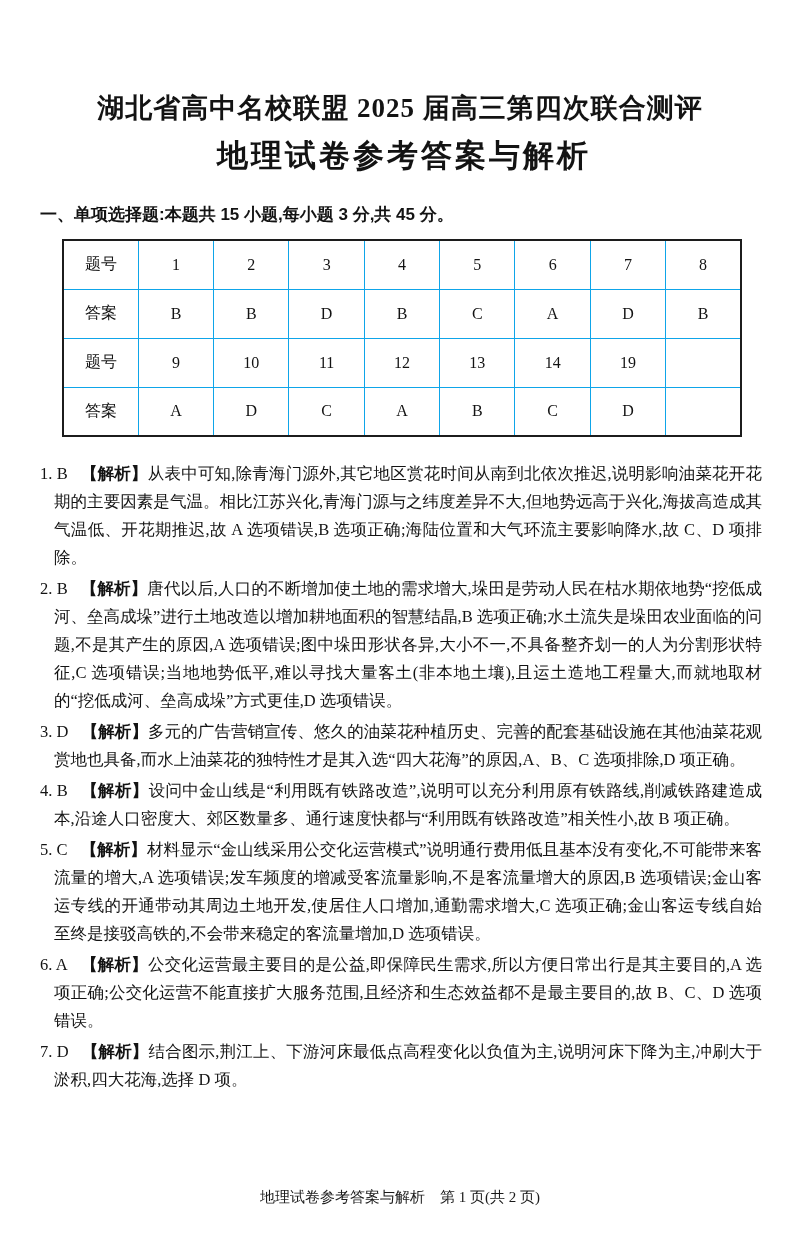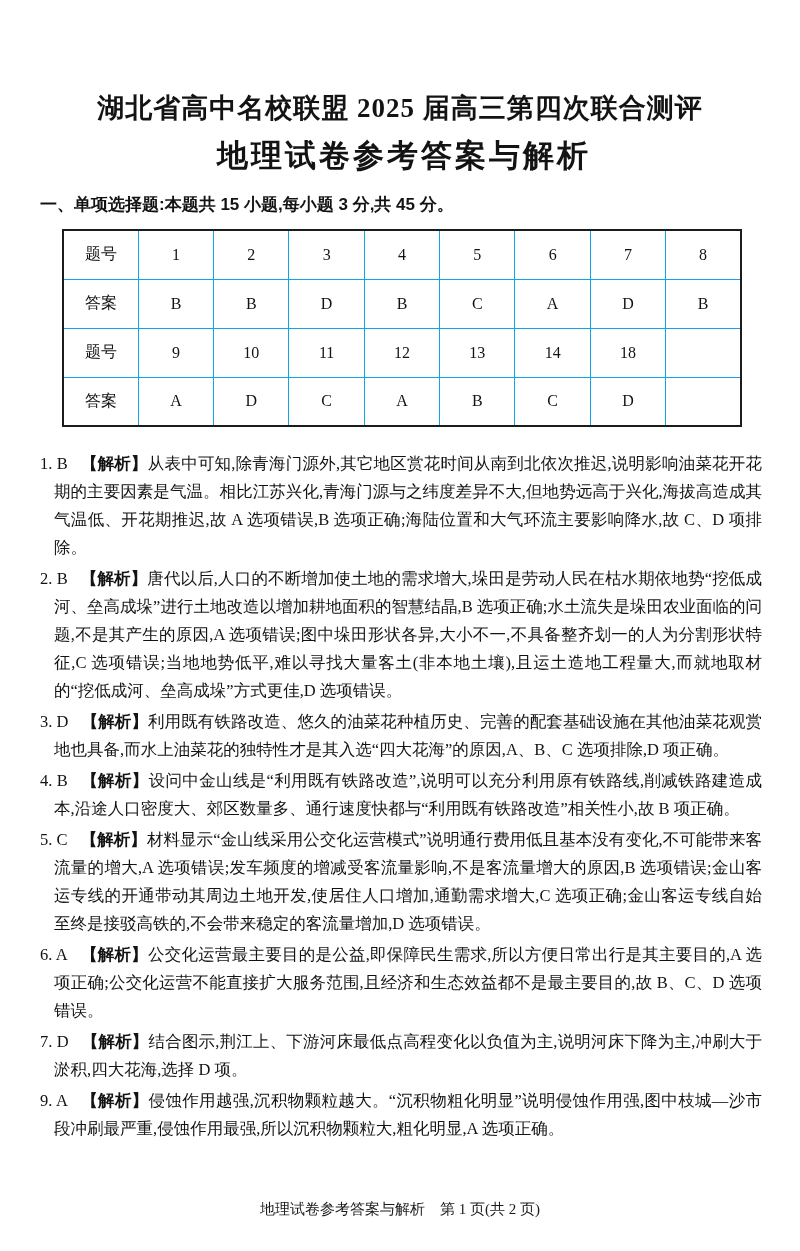--- a/index.html
+++ b/index.html
@@ -22,21 +22,21 @@
   }
   .title-sub {
     font-size: 31px;
     font-weight: 700;
     letter-spacing: 3px;
     margin-top: 9px;
     font-family: "Liberation Sans", "DejaVu Sans", sans-serif;
     padding-left: 8px;
   }
   .section-header {
-    margin: 16px 38px 0 40px;
+    margin: 26px 38px 0 40px;
     font-size: 17px;
     font-weight: 700;
     font-family: "Liberation Sans", "DejaVu Sans", sans-serif;
   }
   .answer-table {
     border-collapse: collapse;
     table-layout: fixed;
     width: 680px;
     margin: 13px 0 0 62px;
     border: 2px solid #1c1c1c;
@@ -57,21 +57,21 @@
   .exp-item { padding-left: 14px; text-indent: -14px; margin-bottom: 2px; }
   .exp-num { margin-right: 13px; }
   .exp-label {
     font-weight: 700;
     font-family: "Liberation Sans", "DejaVu Sans", sans-serif;
   }
   .page-footer {
     position: absolute;
     left: 0;
     right: 0;
-    bottom: 32px;
+    bottom: 44px;
     text-align: center;
     font-size: 15px;
     color: #1a1a1a;
   }
 </style>
 </head>
 <body>
 
 <div class="page">
 
@@ -107,21 +107,21 @@
         <td>B</td>
       </tr>
       <tr>
         <td>题号</td>
         <td>9</td>
         <td>10</td>
         <td>11</td>
         <td>12</td>
         <td>13</td>
         <td>14</td>
-        <td>18</td>
+        <td>19</td>
         <td></td>
       </tr>
       <tr>
         <td>答案</td>
         <td>A</td>
         <td>D</td>
         <td>C</td>
         <td>A</td>
         <td>B</td>
         <td>C</td>
@@ -132,34 +132,31 @@
   </table>
 
   <div class="explanations">
     <div class="exp-item">
       <span class="exp-num">1. B</span><span class="exp-label">【解析】</span><span class="exp-text">从表中可知,除青海门源外,其它地区赏花时间从南到北依次推迟,说明影响油菜花开花期的主要因素是气温。相比江苏兴化,青海门源与之纬度差异不大,但地势远高于兴化,海拔高造成其气温低、开花期推迟,故 A 选项错误,B 选项正确;海陆位置和大气环流主要影响降水,故 C、D 项排除。</span>
     </div>
     <div class="exp-item">
       <span class="exp-num">2. B</span><span class="exp-label">【解析】</span><span class="exp-text">唐代以后,人口的不断增加使土地的需求增大,垛田是劳动人民在枯水期依地势“挖低成河、垒高成垛”进行土地改造以增加耕地面积的智慧结晶,B 选项正确;水土流失是垛田农业面临的问题,不是其产生的原因,A 选项错误;图中垛田形状各异,大小不一,不具备整齐划一的人为分割形状特征,C 选项错误;当地地势低平,难以寻找大量客土(非本地土壤),且运土造地工程量大,而就地取材的“挖低成河、垒高成垛”方式更佳,D 选项错误。</span>
     </div>
     <div class="exp-item">
-      <span class="exp-num">3. D</span><span class="exp-label">【解析】</span><span class="exp-text">利用既有铁路改造、悠久的油菜花种植历史、完善的配套基础设施在其他油菜花观赏地也具备,而水上油菜花的独特性才是其入选“四大花海”的原因,A、B、C 选项排除,D 项正确。</span>
+      <span class="exp-num">3. D</span><span class="exp-label">【解析】</span><span class="exp-text">多元的广告营销宣传、悠久的油菜花种植历史、完善的配套基础设施在其他油菜花观赏地也具备,而水上油菜花的独特性才是其入选“四大花海”的原因,A、B、C 选项排除,D 项正确。</span>
     </div>
     <div class="exp-item">
       <span class="exp-num">4. B</span><span class="exp-label">【解析】</span><span class="exp-text">设问中金山线是“利用既有铁路改造”,说明可以充分利用原有铁路线,削减铁路建造成本,沿途人口密度大、郊区数量多、通行速度快都与“利用既有铁路改造”相关性小,故 B 项正确。</span>
     </div>
     <div class="exp-item">
       <span class="exp-num">5. C</span><span class="exp-label">【解析】</span><span class="exp-text">材料显示“金山线采用公交化运营模式”说明通行费用低且基本没有变化,不可能带来客流量的增大,A 选项错误;发车频度的增减受客流量影响,不是客流量增大的原因,B 选项错误;金山客运专线的开通带动其周边土地开发,使居住人口增加,通勤需求增大,C 选项正确;金山客运专线自始至终是接驳高铁的,不会带来稳定的客流量增加,D 选项错误。</span>
     </div>
     <div class="exp-item">
       <span class="exp-num">6. A</span><span class="exp-label">【解析】</span><span class="exp-text">公交化运营最主要目的是公益,即保障民生需求,所以方便日常出行是其主要目的,A 选项正确;公交化运营不能直接扩大服务范围,且经济和生态效益都不是最主要目的,故 B、C、D 选项错误。</span>
     </div>
     <div class="exp-item">
       <span class="exp-num">7. D</span><span class="exp-label">【解析】</span><span class="exp-text">结合图示,荆江上、下游河床最低点高程变化以负值为主,说明河床下降为主,冲刷大于淤积,四大花海,选择 D 项。</span>
     </div>
-    <div class="exp-item">
-      <span class="exp-num">9. A</span><span class="exp-label">【解析】</span><span class="exp-text">侵蚀作用越强,沉积物颗粒越大。“沉积物粗化明显”说明侵蚀作用强,图中枝城—沙市段冲刷最严重,侵蚀作用最强,所以沉积物颗粒大,粗化明显,A 选项正确。</span>
-    </div>
   </div>
 
   <div class="page-footer">地理试卷参考答案与解析　第 1 页(共 2 页)</div>
 
 </div>
 
 </body></html>

